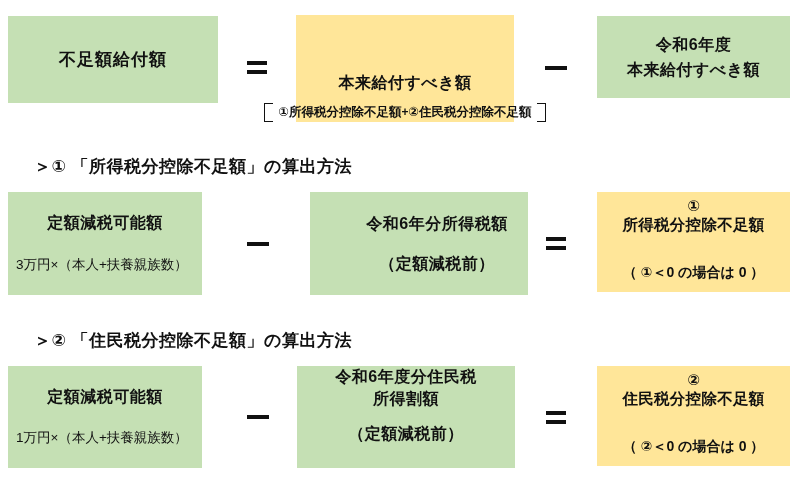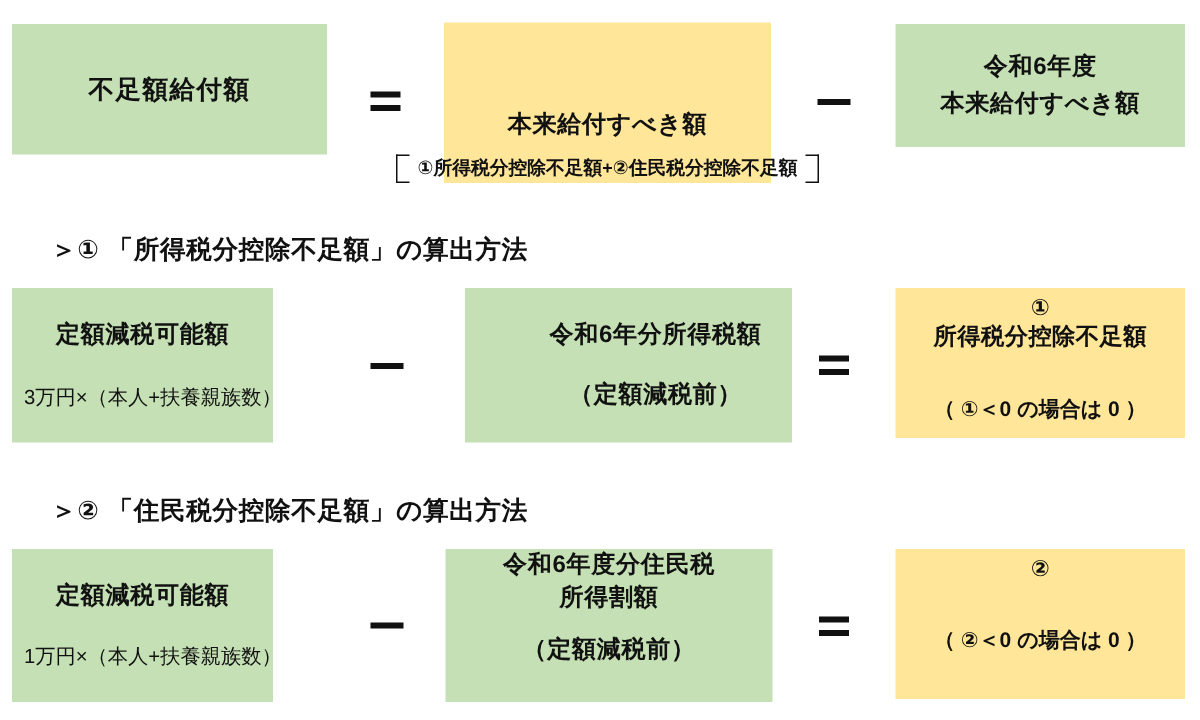--- a/index.html
+++ b/index.html
@@ -27,21 +27,21 @@
   .bracket.right{border-right:1.8px solid var(--ink);border-top:1.8px solid var(--ink);border-bottom:1.8px solid var(--ink);}
   .bracket-content{display:flex;flex-direction:row;align-items:center;padding:2px 5px;}
   .bracket-line{font-size:12.5px;font-weight:bold;line-height:15px;white-space:nowrap;}
   .bracket-plus{font-size:12px;font-weight:bold;line-height:13px;}
   .boxC{left:597px;top:16px;width:193px;height:82px;font-size:16px;font-weight:bold;line-height:25px;letter-spacing:.5px;text-align:center;}
   
   .heading{position:absolute;left:34px;font-size:17px;font-weight:bold;letter-spacing:.5px;white-space:nowrap;}
   .heading1{top:155px;}
   .heading2{top:329px;}
   
-  .calc-left{left:8px;width:174px;justify-content:space-evenly;align-items:stretch;}
+  .calc-left{left:8px;width:194px;justify-content:space-evenly;align-items:stretch;}
   .calc-left .title{font-size:16px;font-weight:bold;text-align:center;letter-spacing:.5px;}
   .calc-left .formula{font-size:13.5px;font-weight:normal;padding-left:8px;white-space:nowrap;}
   .row2{top:192px;height:103px;}
   .row3{top:366px;height:102px;}
   
   .boxE{left:310px;top:192px;width:218px;height:103px;font-size:16px;font-weight:bold;letter-spacing:.5px;padding-left:36px;}
   .boxE .line{line-height:40px;}
   .boxH{left:297px;top:366px;width:218px;height:102px;font-size:16px;font-weight:bold;letter-spacing:.5px;justify-content:flex-start;}
   .boxH .line{line-height:22px;}
   .boxH .line3{margin-top:13px;line-height:22px;}
@@ -156,16 +156,17 @@
 
   <div class="op op-eq3" aria-label="＝">
     <div class="eq-shape">
         <div class="bar"></div>
         <div class="bar"></div>
       </div>
   </div>
 
   <div class="box ybox result resI">
     <span class="num">②</span>
+    <span class="title">住民税分控除不足額</span>
     <span class="note">（ ②＜0 の場合は 0 ）</span>
   </div>
 
 </div>
 
 </body></html>

